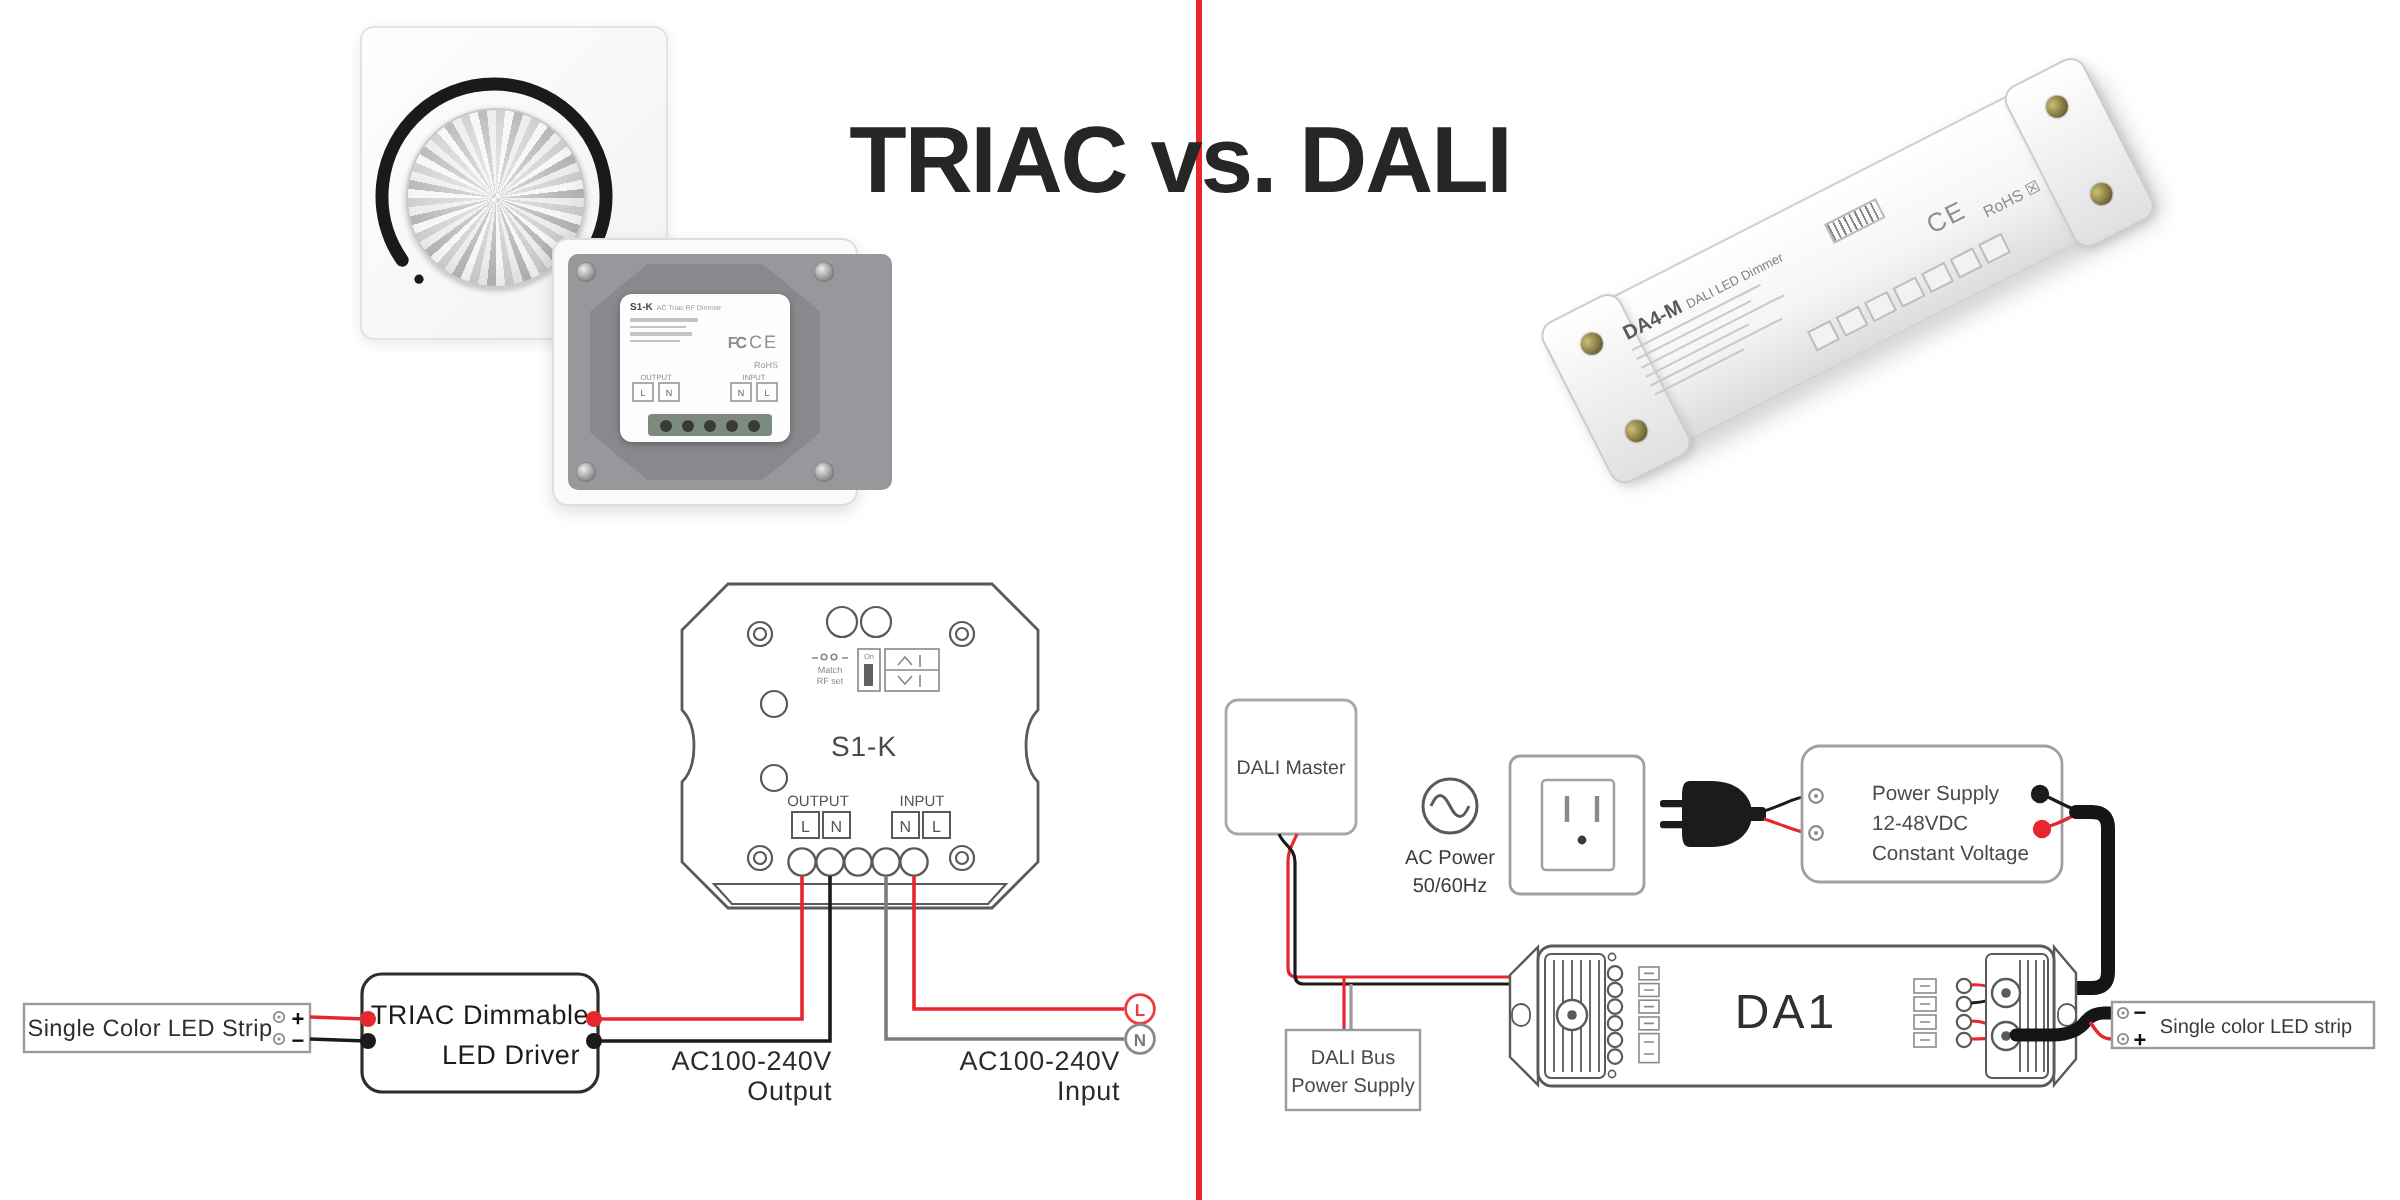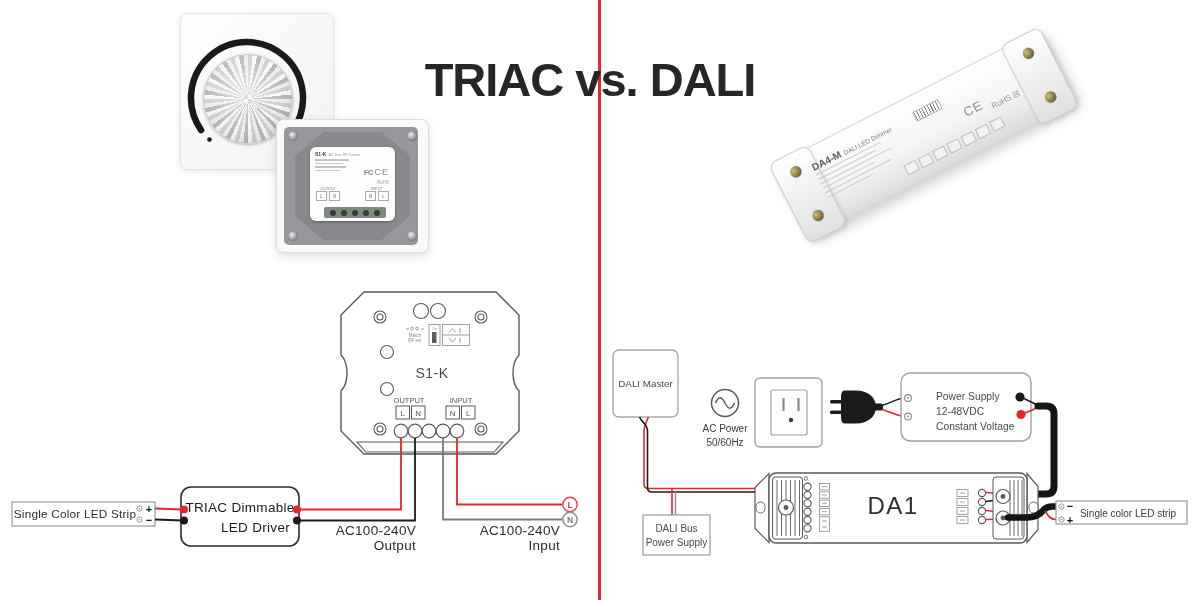--- a/index.html
+++ b/index.html
@@ -17,21 +17,21 @@
      border:1px solid #e3e3e3;border-radius:7px;box-shadow:0 2px 7px rgba(0,0,0,.09);z-index:2;}
   #knob{left:22px;top:40px;width:88px;height:88px;border-radius:50%;border:1px solid #c9c9c9;
      background:repeating-conic-gradient(from 0deg,#cfcfcf 0deg 6deg,#f6f6f6 6deg 12deg,#b7b7b7 12deg 18deg,#ececec 18deg 24deg);
      box-shadow:0 1px 3px rgba(0,0,0,.28);}
   #knob:after{content:'';position:absolute;inset:0;border-radius:50%;
      background:radial-gradient(circle at 44% 40%,rgba(255,255,255,.55),rgba(255,255,255,0) 55%,rgba(0,0,0,.14));}
 
   
   #back-panel{left:276px;top:119px;width:151px;height:132px;background:#fafafa;border:1px solid #dedede;
      border-radius:8px;box-shadow:0 3px 8px rgba(0,0,0,.13);z-index:3;}
-  #bp-plate{left:7px;top:7px;width:134px;height:118px;background:#96989b;border-radius:5px;}
+  #bp-plate{left:7px;top:7px;width:162px;height:118px;background:#96989b;border-radius:5px;}
   #bp-oct{left:11px;top:5px;width:115px;height:108px;background:#87898c;
      clip-path:polygon(25% 0,75% 0,100% 22%,100% 78%,75% 100%,25% 100%,0 78%,0 22%);}
   .screw{width:10px;height:10px;border-radius:50%;background:radial-gradient(circle at 38% 35%,#ededed,#9a9a9a 55%,#6d6d6d);box-shadow:inset 0 0 1px #555;}
   #bp-module{left:26px;top:20px;width:85px;height:74px;background:#fdfdfd;border-radius:6px;
      box-shadow:0 1px 3px rgba(0,0,0,.3);padding:4px 5px;box-sizing:border-box;color:#777;}
   .bpm-head{font-size:5px;color:#555;white-space:nowrap;}
   .bpm-head b{font-size:5px;color:#444;}
   .bpm-sub{font-size:3.5px;color:#999;margin-left:2px;}
   .bpm-line{height:1.5px;background:#c4c4c4;margin:2px 0;}
   #bpm-certs{position:absolute;right:6px;top:14px;text-align:right;}

